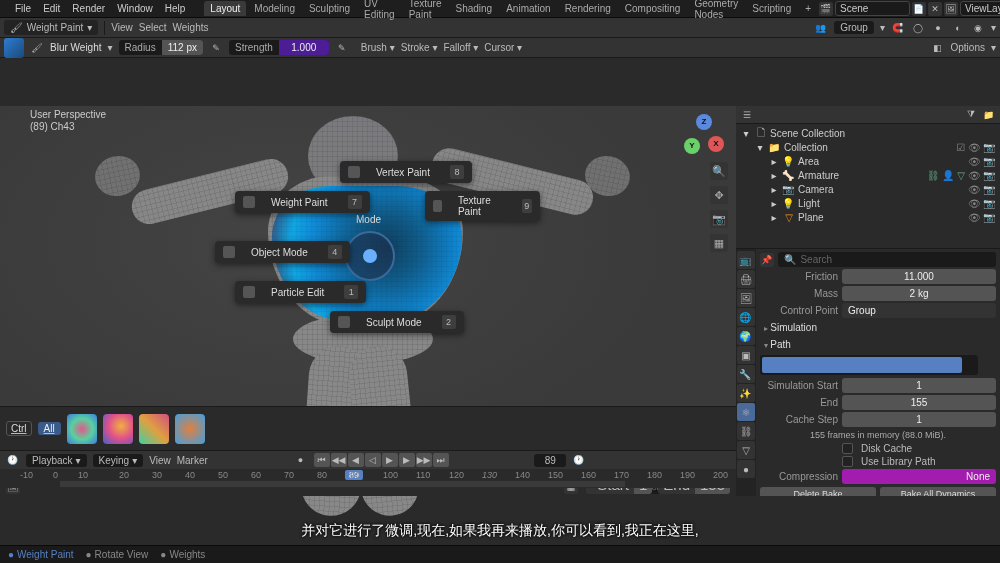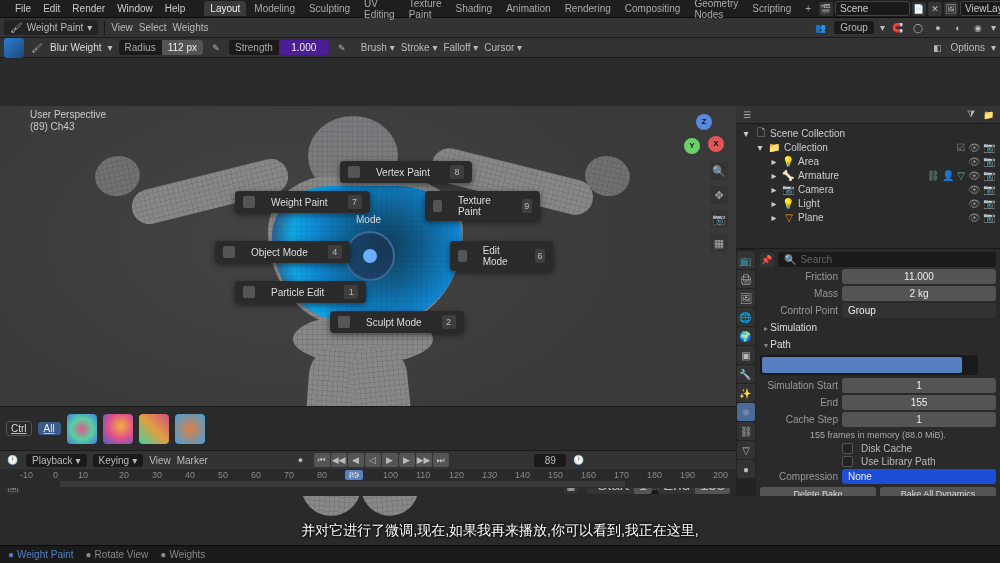--- a/index.html
+++ b/index.html
@@ -267,25 +267,20 @@
       <div class="pie-item" style="left:225px;top:30px">
           <span class="pie-ic"></span>
           <span>Texture Paint</span>
           <span class="key">9</span>
         </div>
       <div class="pie-item" style="left:35px;top:30px">
           <span class="pie-ic"></span>
           <span>Weight Paint</span>
           <span class="key">7</span>
         </div>
-      <div class="pie-item" style="left:250px;top:80px">
-          <span class="pie-ic"></span>
-          <span>Edit Mode</span>
-          <span class="key">6</span>
-        </div>
       <div class="pie-item" style="left:15px;top:80px">
           <span class="pie-ic"></span>
           <span>Object Mode</span>
           <span class="key">4</span>
         </div>
       <div class="pie-item" style="left:35px;top:120px">
           <span class="pie-ic"></span>
           <span>Particle Edit</span>
           <span class="key">1</span>
         </div>
@@ -437,21 +432,21 @@
               <span class="cb"></span>
               <span>Disk Cache</span>
             </div>
           <div class="prop-row">
               <span class="pl"></span>
               <span class="cb"></span>
               <span>Use Library Path</span>
             </div>
           <div class="prop-row">
               <span class="pl">Compression</span>
-              <span class="pv" style="text-align:left;background:#1d4ed8">None</span>
+              <span class="pv" style="text-align:right;background:#a21caf">None</span>
             </div>
           <div class="btn-row">
             <div class="pbtn">Delete Bake</div>
             <div class="pbtn">Bake All Dynamics</div>
           </div>
 
         </div>
       </div>
     </div>
   </div>

